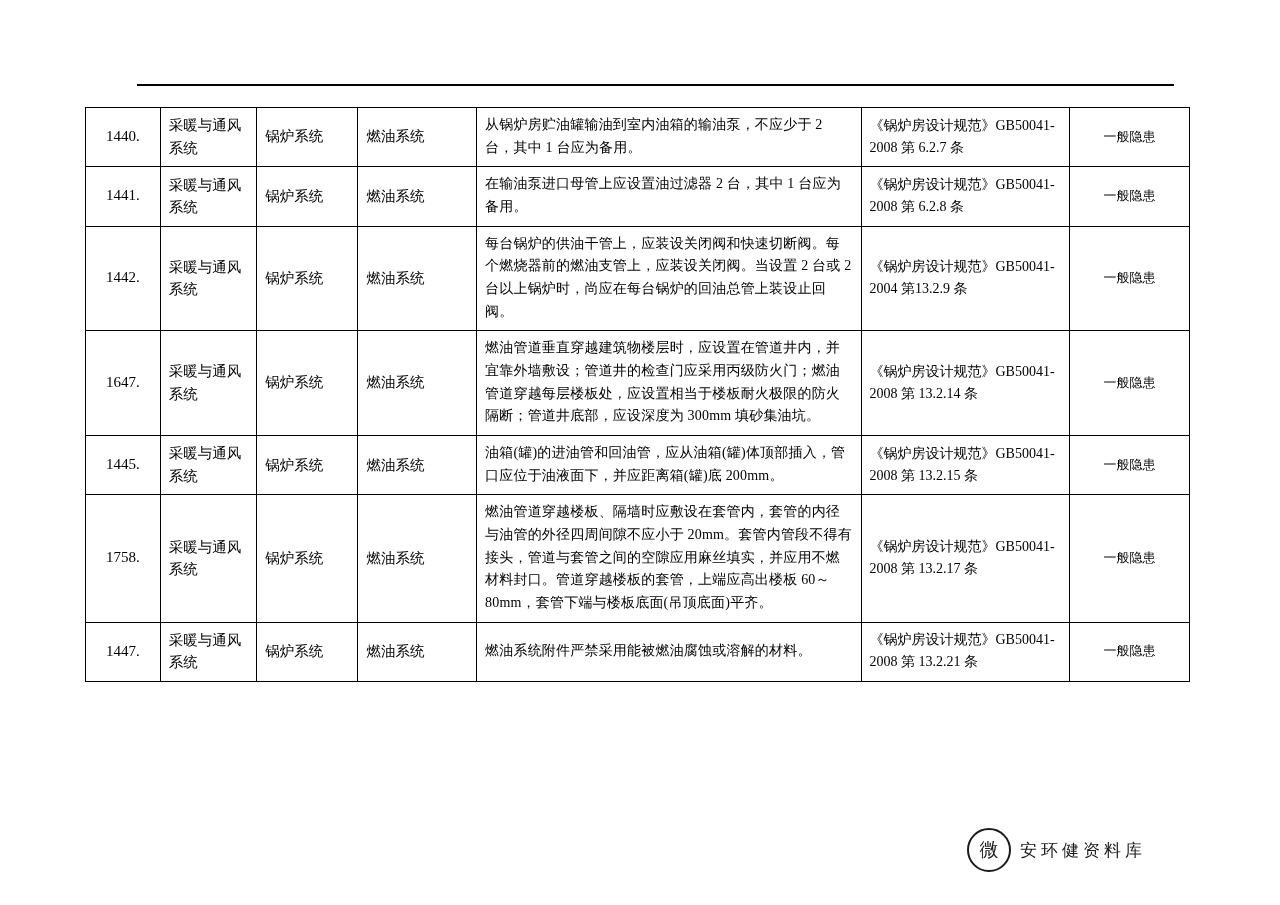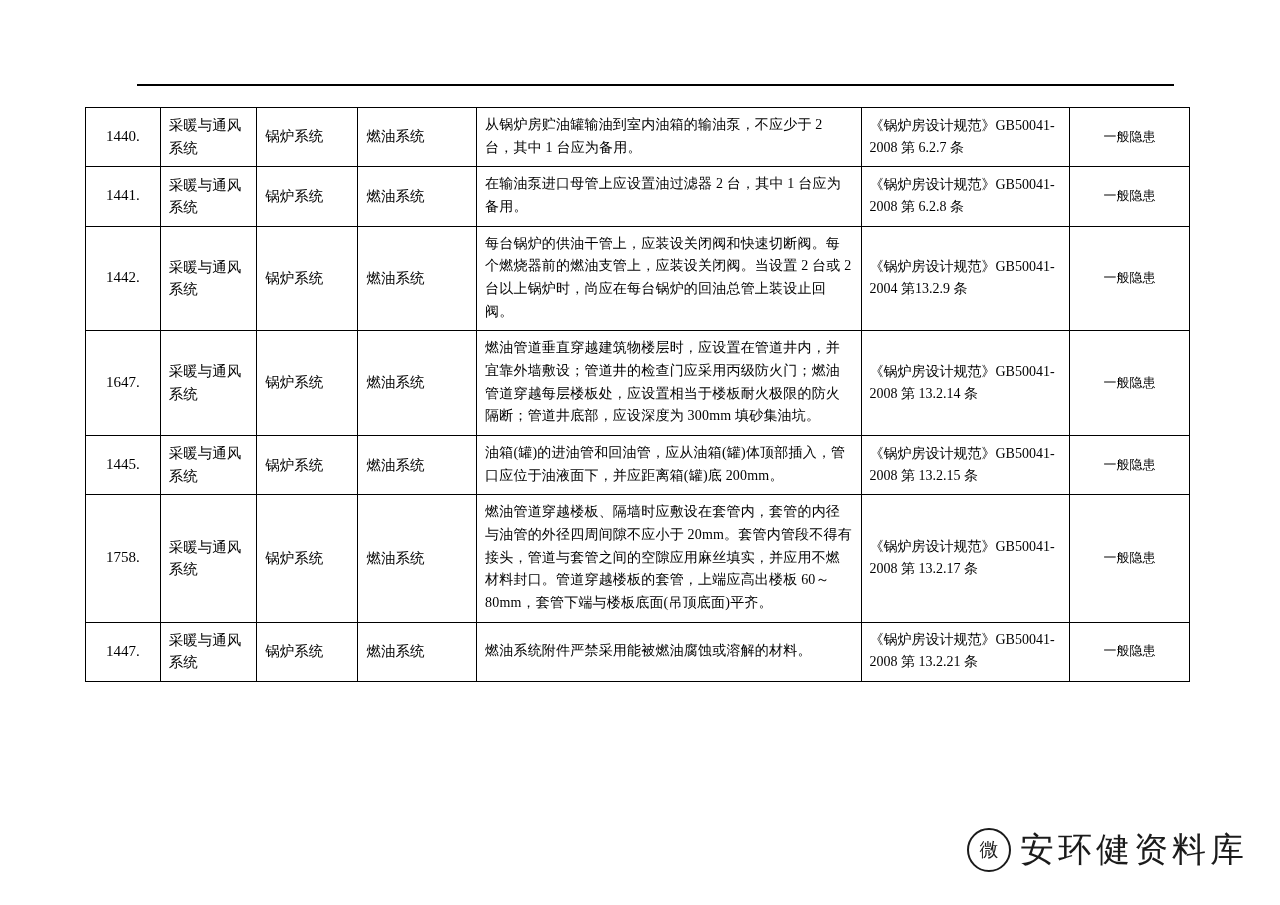--- a/index.html
+++ b/index.html
@@ -97,21 +97,21 @@
     border: 2px solid #1b1b1b;
     display: flex;
     align-items: center;
     justify-content: center;
     font-size: 19px;
     font-family: "Liberation Serif", serif;
     color: #1b1b1b;
     flex: 0 0 auto;
   }
   .wm-text {
-    font-size: 34px;
+    font-size: 17px;
     letter-spacing: 4px;
     color: #1b1b1b;
     font-family: "Liberation Serif", "DejaVu Serif", serif;
     white-space: nowrap;
   }
 </style>
 </head>
 <body>
 
 <div class="page">

